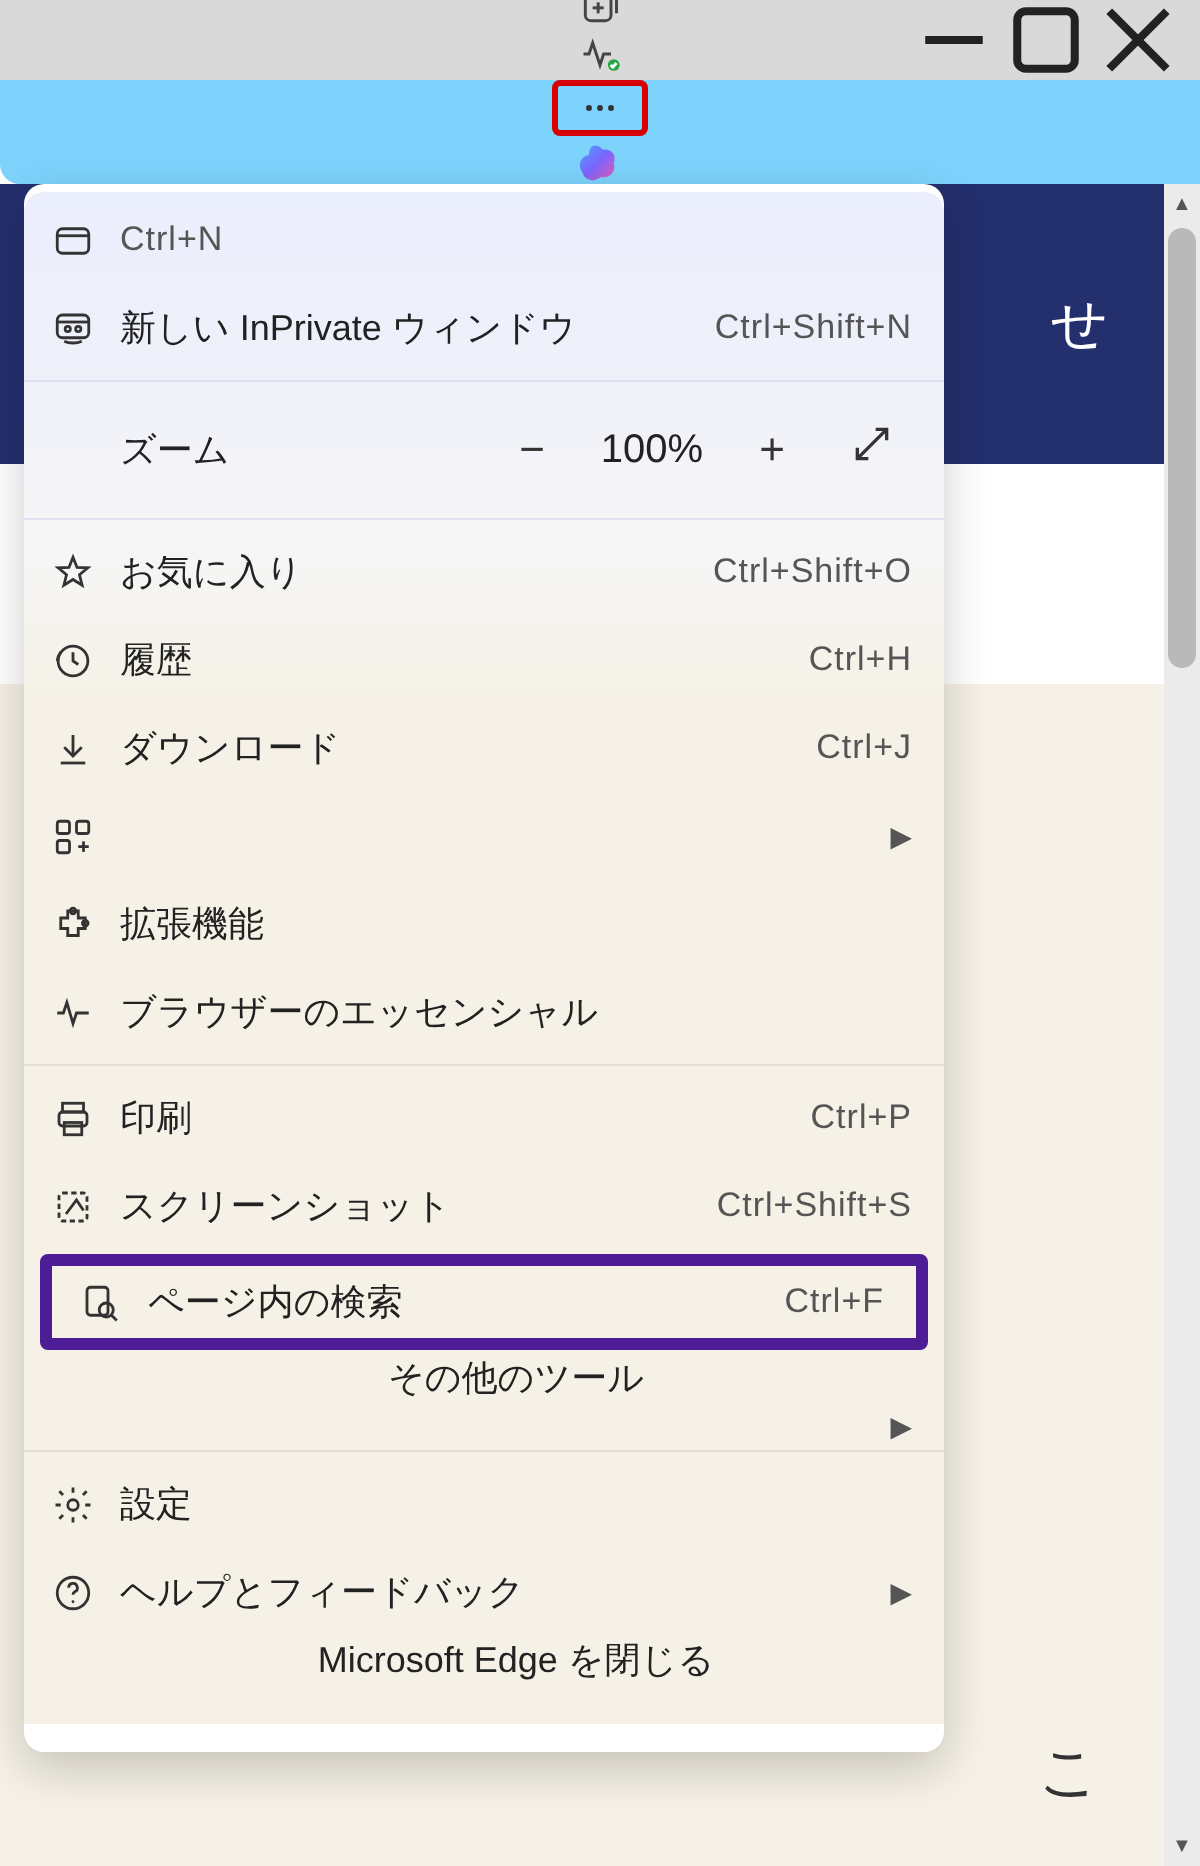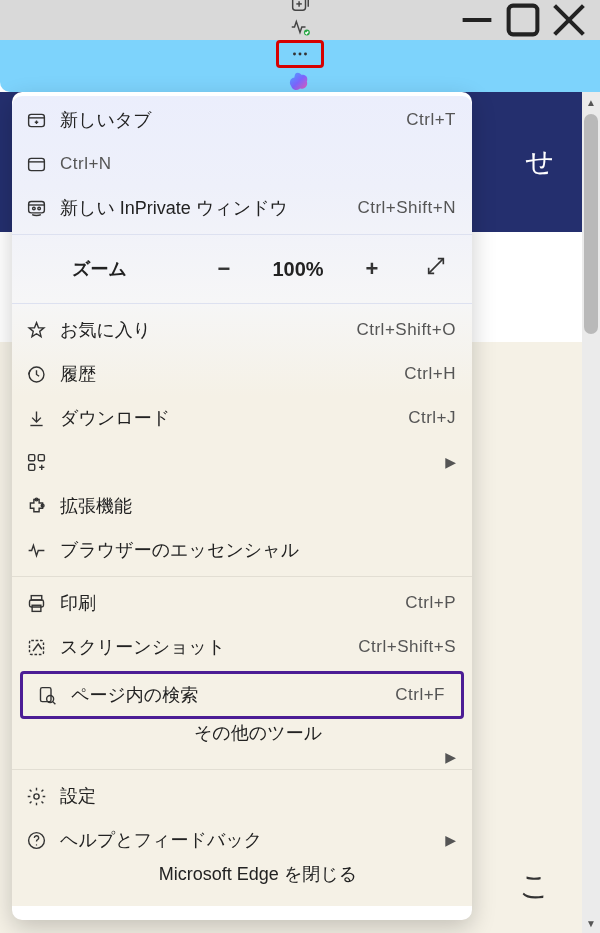--- a/index.html
+++ b/index.html
@@ -25,27 +25,27 @@
     .scroll-thumb { position:absolute; top:22px; width:14px; left:2px; height:220px; background:#b9b9b9; border-radius:7px; }
     
     .menu { position: absolute; top: 92px; left: 12px; width: 460px; background: #fff; border-radius: 10px; box-shadow: 0 8px 24px rgba(0,0,0,0.2); padding: 4px 0 14px 0; }
     .menu-top-grad { background: linear-gradient(180deg, #ebeefc 0%, #eef0fa 30%, #f6f6f7 68%, #f5f1e6 100%); border-radius: 10px 10px 0 0; padding-top:2px; }
     .menu-item { display:flex; align-items:center; height:44px; padding: 0 16px 0 14px; font-size: 18px; color:#222; }
     .menu-item .ico { width: 34px; display:flex; align-items:center; justify-content:flex-start; }
     .menu-item .ico svg { width:21px; height:21px; stroke:#333; }
     .menu-item .lbl { flex:1; }
     .menu-item .shortcut { font-size: 17px; color:#555; letter-spacing:0.5px; }
     .menu-item .chev { font-size:14px; color:#555; margin-left:auto; }
-    .zoom-row { display:flex; align-items:center; height:60px; padding: 0 14px 0 60px; font-size:18px; color:#222; gap: 20px; font-weight: bold;}
+    .zoom-row { display:flex; align-items:center; height:60px; padding: 0 14px 0 48px; font-size:18px; color:#222; gap: 6px;}
     .zoom-row .lbl { flex:1; }
     .zoom-row .z-btn { width:44px; text-align:center; font-size:22px; color:#333; }
     .zoom-row .z-val { width:64px; text-align:center; font-size:20px; }
     .menu-sep { height:1px; background:#e2ded3; margin: 4px 0; }
     .menu-rest { background: #f5f1e6; }
-    .highlight-find { border: 3px solid #4c1d95; border-radius: 4px; margin: 2px 8px; height:48px; }
+    .highlight-find { border: 6px solid #4c1d95; border-radius: 4px; margin: 2px 8px; height:48px; }
     .menu-item.noicon { padding-left: 48px; flex-direction: column; }
   </style>
 </head>
 <body>
 
 <div class="titlebar">
   <div class="win-btn">
       <svg viewBox="0 0 16 16">
         <line x1="3" y1="8" x2="13" y2="8" stroke="#222" stroke-width="1.4"></line>
       </svg>
@@ -129,32 +129,20 @@
 </div>
 
 <div class="scrollbar-track">
   <div class="scroll-arrow">▲</div>
   <div class="scroll-thumb"></div>
   <div class="scroll-arrow" style="position:absolute;bottom:0;width:100%;">▼</div>
 </div>
 
 <div class="menu">
   <div class="menu-top-grad">
-    <div class="menu-item">
-      <span class="ico">
-          <svg viewBox="0 0 24 24" fill="none" stroke-width="1.6">
-            <rect x="3" y="5" width="18" height="14" rx="3"></rect>
-            <line x1="3" y1="9" x2="21" y2="9"></line>
-            <line x1="10" y1="14" x2="14" y2="14"></line>
-            <line x1="12" y1="12" x2="12" y2="16"></line>
-          </svg>
-        </span>
-      <span class="lbl">新しいタブ</span>
-      <span class="shortcut">Ctrl+T</span>
-    </div>
     <div class="menu-item">
       <span class="ico">
           <svg viewBox="0 0 24 24" fill="none" stroke-width="1.6">
             <rect x="3" y="5" width="18" height="14" rx="3"></rect>
             <line x1="3" y1="9" x2="21" y2="9"></line>
           </svg>
         </span>
       <span class="shortcut">Ctrl+N</span>
     </div>
     <div class="menu-item">

